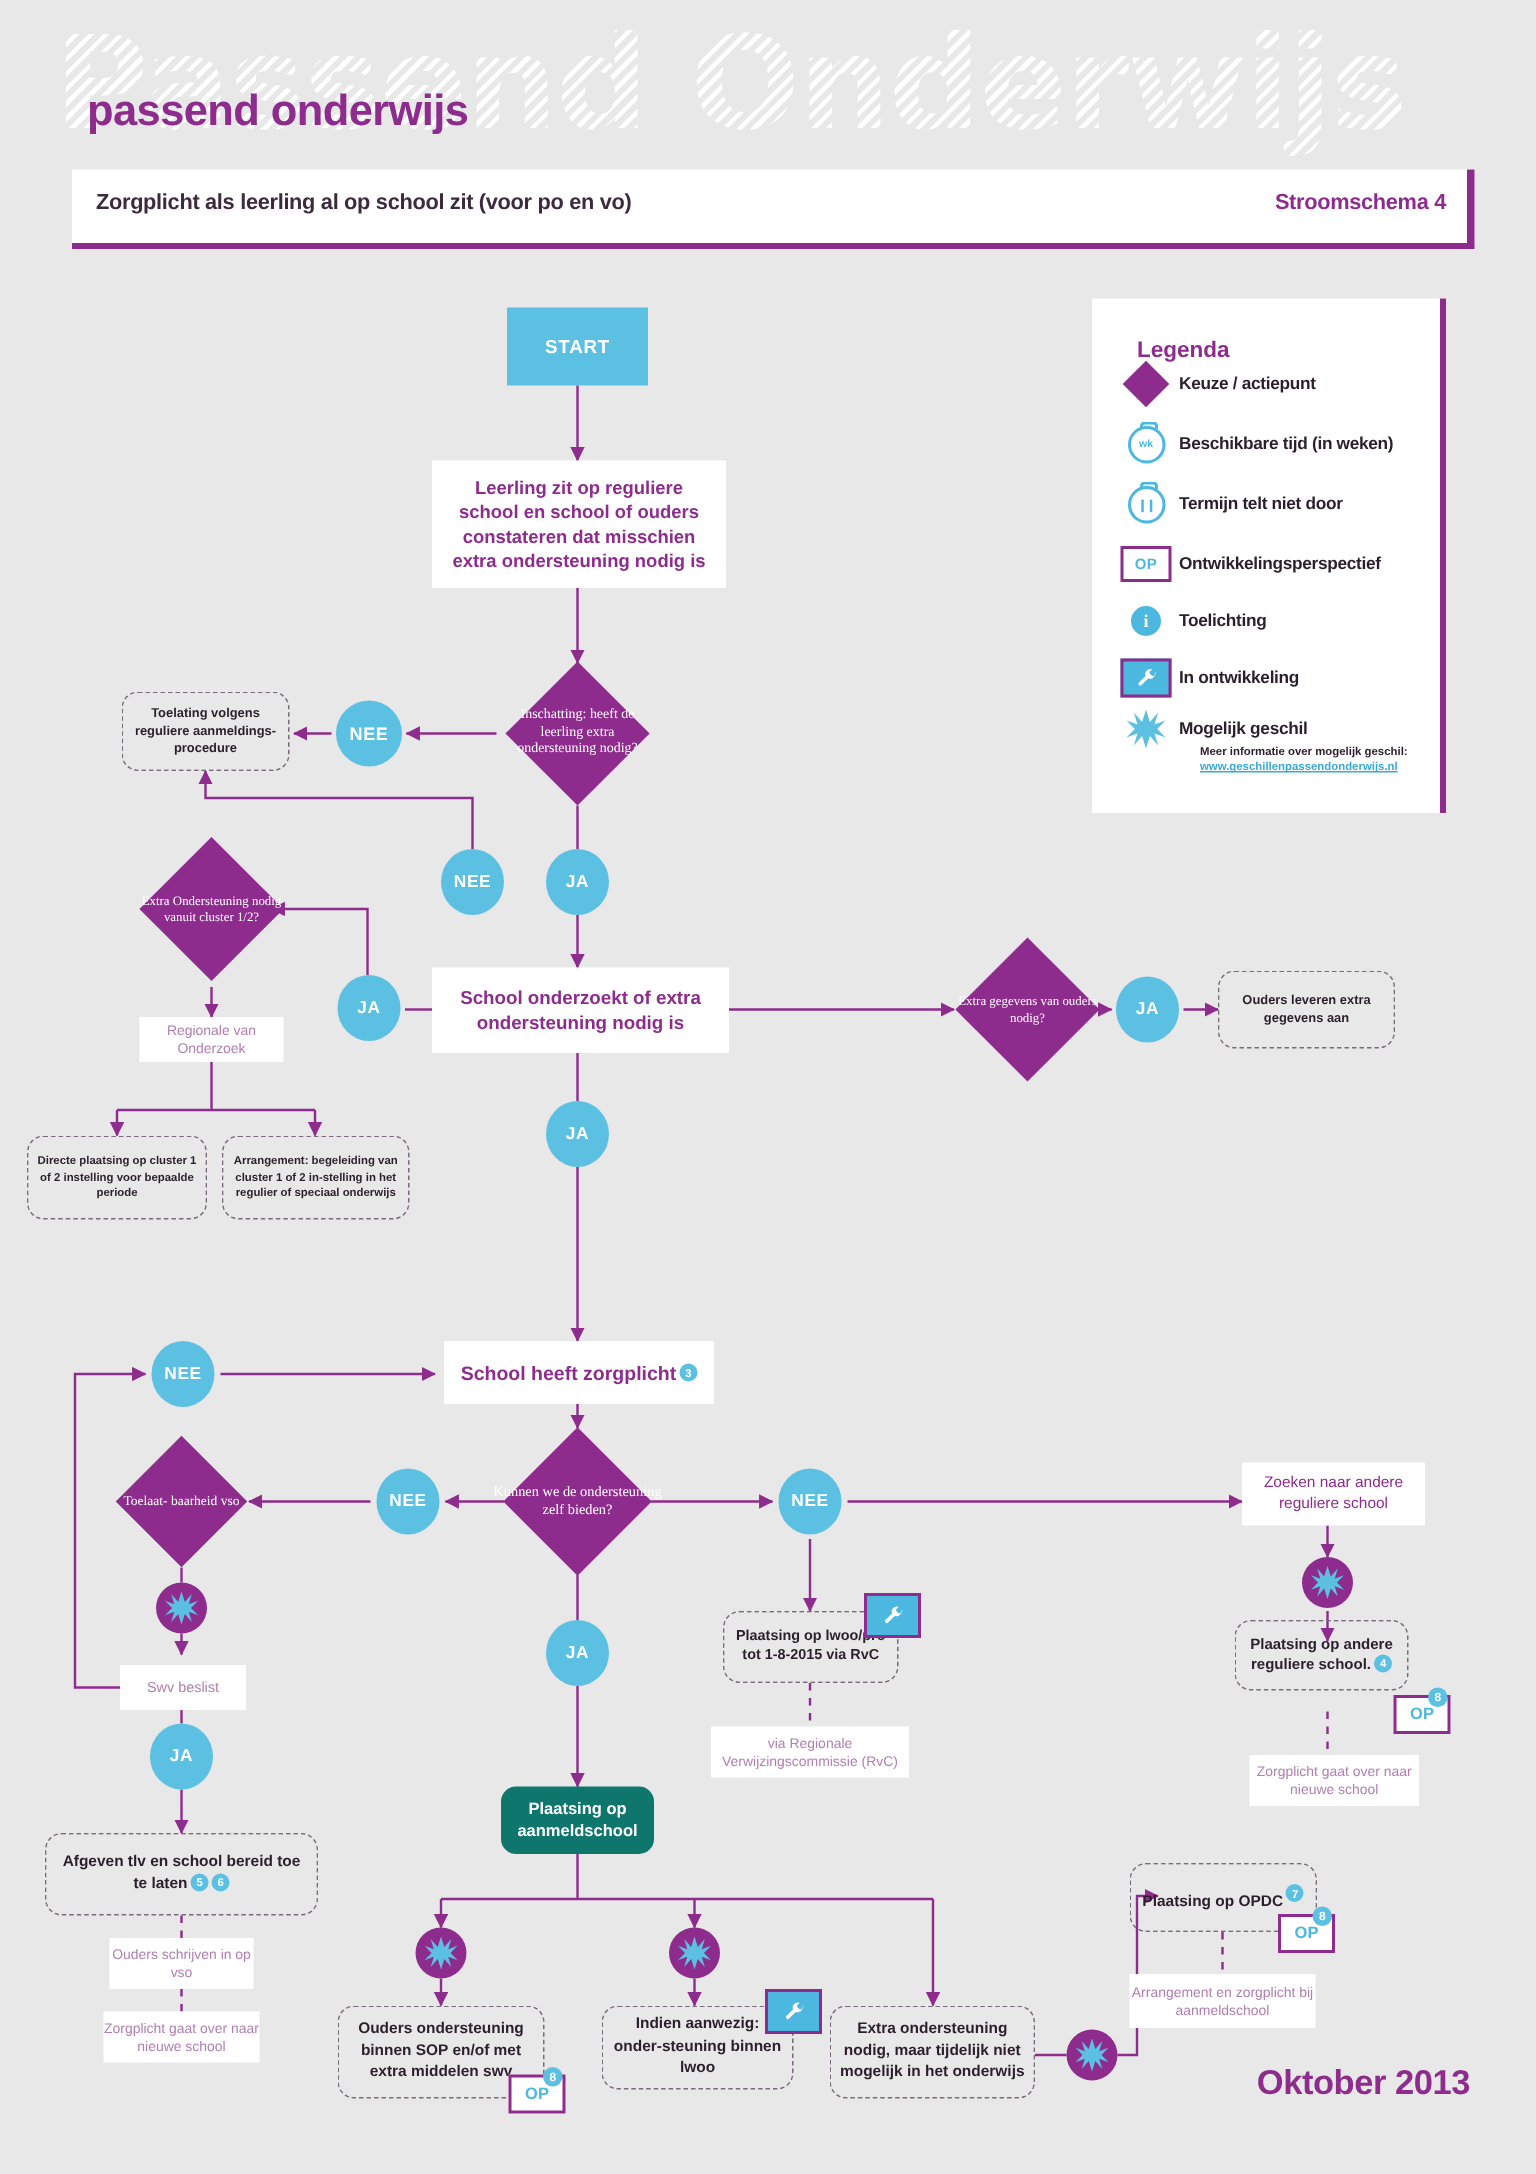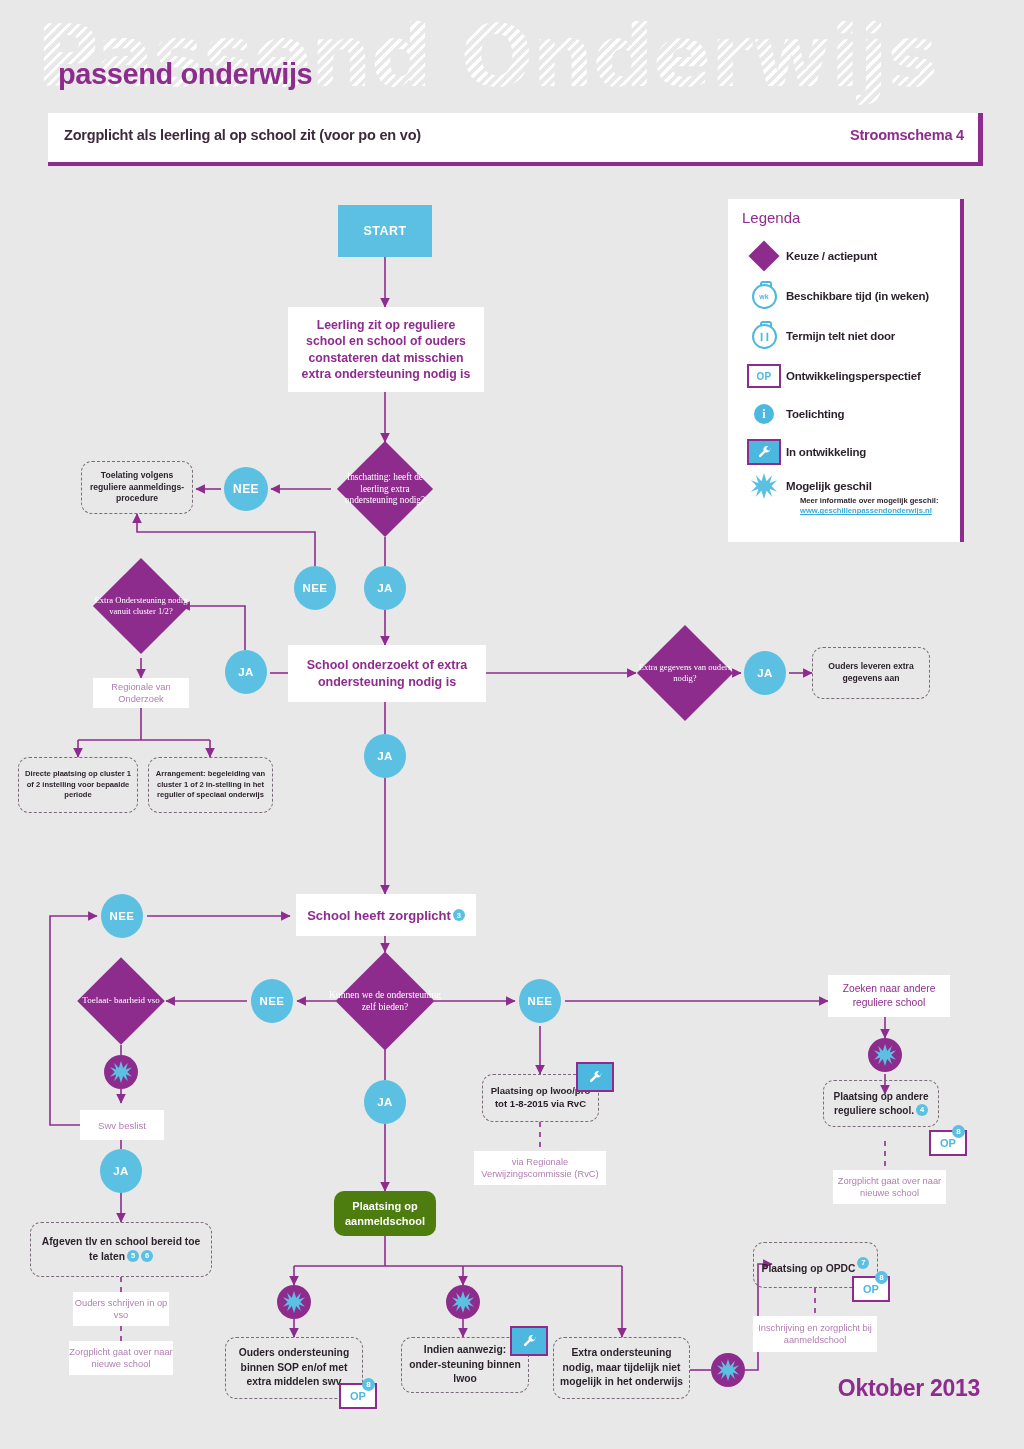--- a/index.html
+++ b/index.html
@@ -26,21 +26,21 @@
     font-family:"DejaVu Sans", sans-serif;
   }
   .brand{position:absolute;left:58px;top:58px;font-size:29px;font-weight:bold;color:#8e2c8e;letter-spacing:-0.4px;}
   .titlebar{position:absolute;left:48px;top:113px;width:930px;height:49px;background:#ffffff;border-right:5px solid #8e2c8e;}
   .titlebar .t1{position:absolute;left:16px;top:14px;font-size:14.5px;font-weight:bold;color:#3d2b3d;letter-spacing:-0.2px;}
   .titlebar .t2{position:absolute;right:14px;top:14px;font-size:14.5px;font-weight:bold;color:#8e2c8e;letter-spacing:-0.2px;}
   .titlerule{position:absolute;left:48px;top:162px;width:935px;height:4px;background:#8e2c8e;}
 
   
   .legend{position:absolute;left:728px;top:199px;width:232px;height:343px;background:#fff;border-right:4px solid #8e2c8e;}
-  .legend h3{margin:0;position:absolute;left:14px;top:10px;font-size:15px;color:#8e2c8e;font-weight:normal;}
+  .legend h3{margin:16px;position:absolute;left:14px;top:10px;font-size:15px;color:#8e2c8e;font-weight:bold;}
   .lgrow{position:absolute;left:14px;width:210px;height:30px;display:flex;align-items:center;}
   .lgico{width:44px;display:flex;align-items:center;justify-content:center;flex:0 0 44px;}
   .lgtxt{font-size:11.5px;font-weight:bold;color:#2b1f2b;letter-spacing:-0.2px;}
   .lgnote{position:absolute;left:72px;top:297px;width:165px;font-size:7.6px;color:#2b1f2b;font-weight:bold;line-height:1.35;}
   .lgnote a{color:#3aa9d6;text-decoration:underline;}
 
   .dia-ico{width:22px;height:22px;background:#8e2c8e;transform:rotate(45deg);}
   .clock{width:21px;height:21px;border:2px solid #4cb8e0;border-radius:50%;display:flex;align-items:center;justify-content:center;
          font-size:7px;color:#4cb8e0;font-weight:bold;position:relative;}
   .clock:before{content:"";position:absolute;top:-5px;left:6px;width:8px;height:3px;border:2px solid #4cb8e0;border-bottom:none;border-radius:3px 3px 0 0;}
@@ -49,21 +49,21 @@
   .infoico{width:20px;height:20px;border-radius:50%;background:#4cb8e0;color:#fff;font-size:12px;font-weight:bold;
            display:flex;align-items:center;justify-content:center;font-family:"Liberation Serif",serif;}
   .wrenchbox{width:30px;height:22px;border:2px solid #8e2c8e;background:#4cb8e0;display:flex;align-items:center;justify-content:center;}
 
   
   .node{position:absolute;box-sizing:border-box;display:flex;align-items:center;justify-content:center;text-align:center;}
   .n-start{background:#5cc0e3;color:#fff;font-size:12.5px;font-weight:bold;letter-spacing:0.5px;}
   .n-white{background:#fff;color:#8e2c8e;}
   .n-white.bold{font-weight:bold;}
   .n-dash{background:transparent;border:1.4px dashed #7a6a7a;border-radius:11px;color:#2b1f2b;font-weight:bold;}
-  .n-purple{background:#4d7c0f;color:#fff;font-weight:bold;border-radius:10px;}
+  .n-purple{background:#0f766e;color:#fff;font-weight:bold;border-radius:10px;}
   .n-plain{background:#fff;color:#b07fb0;}
 
   .diamond{position:absolute;}
   .diamond .shape{position:absolute;left:0;top:0;width:100%;height:100%;background:#8e2c8e;transform:rotate(45deg);}
   .diamond .lbl{position:absolute;left:-16px;right:-16px;top:50%;transform:translateY(-50%);
                 text-align:center;color:#fff;font-family:"Liberation Serif",serif;line-height:1.25;}
 
   .pill{position:absolute;border-radius:50%;background:#5cc0e3;color:#fff;font-weight:bold;
         display:flex;align-items:center;justify-content:center;letter-spacing:0.4px;}
 
@@ -387,17 +387,17 @@
         <polygon points="16,0 19.2,10.2 26,2.5 23,12.4 32,9 25.2,16 32,23 23,19.6 26,29.5 19.2,21.8 16,32 12.8,21.8 6,29.5 9,19.6 0,23 6.8,16 0,9 9,12.4 6,2.5 12.8,10.2" fill="#5cc0e3"></polygon>
       </svg>
   </div>
 
   <div class="node n-dash" style="left:753px;top:1242px;width:125px;height:46px;font-size:10.3px;padding:0 6px;">
     <div><span>Plaatsing op OPDC</span><span class="inlinebadge" style="vertical-align:6px;">7</span></div>
   </div>
   <div class="opnode" style="left:852px;top:1276px;">OP</div>
   <div class="badge" style="left:875px;top:1271px;">8</div>
 
-  <div class="node n-plain" style="left:753px;top:1316px;width:124px;height:36px;font-size:9.3px;line-height:1.3;">Inschrijving en zorgplicht bij aanmeldschool</div>
+  <div class="node n-plain" style="left:753px;top:1316px;width:124px;height:36px;font-size:9.3px;line-height:1.3;">Arrangement en zorgplicht bij aanmeldschool</div>
 
   <div class="footer-date">Oktober 2013</div>
 
 </div>
 
 </body></html>

